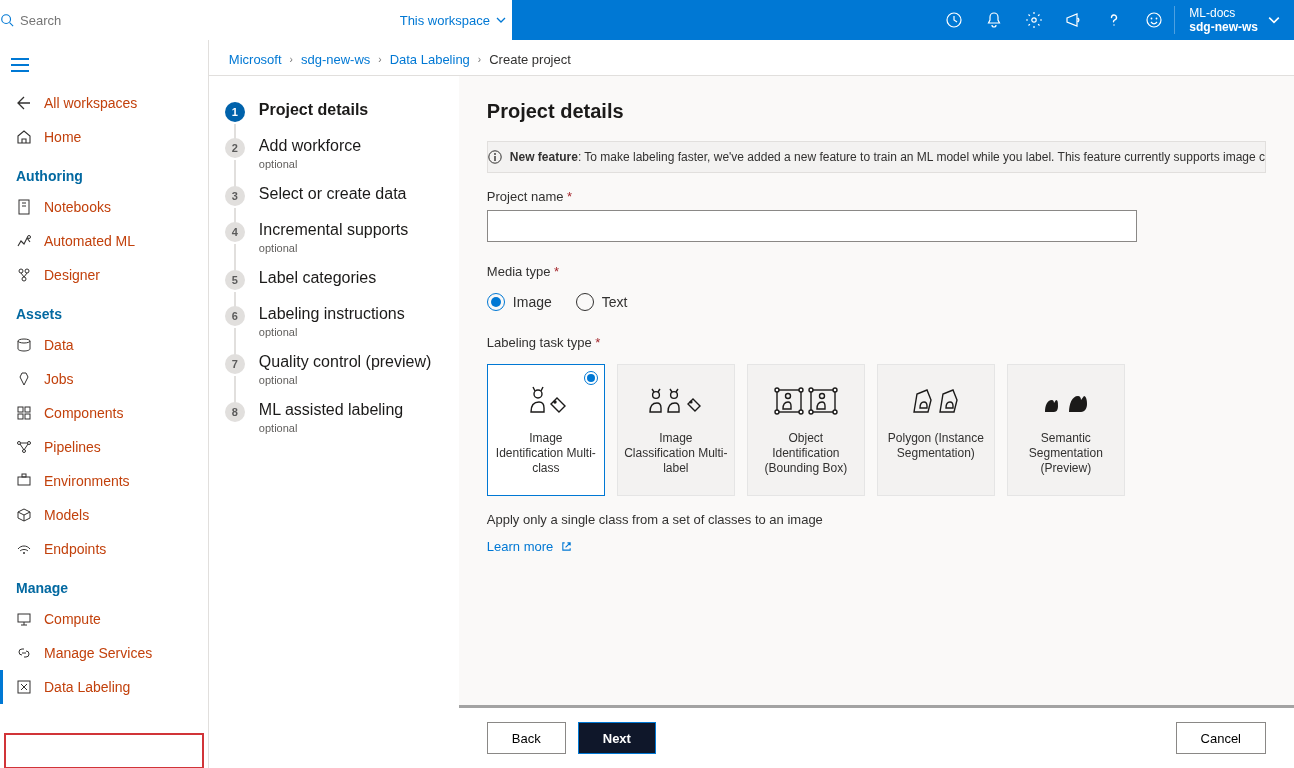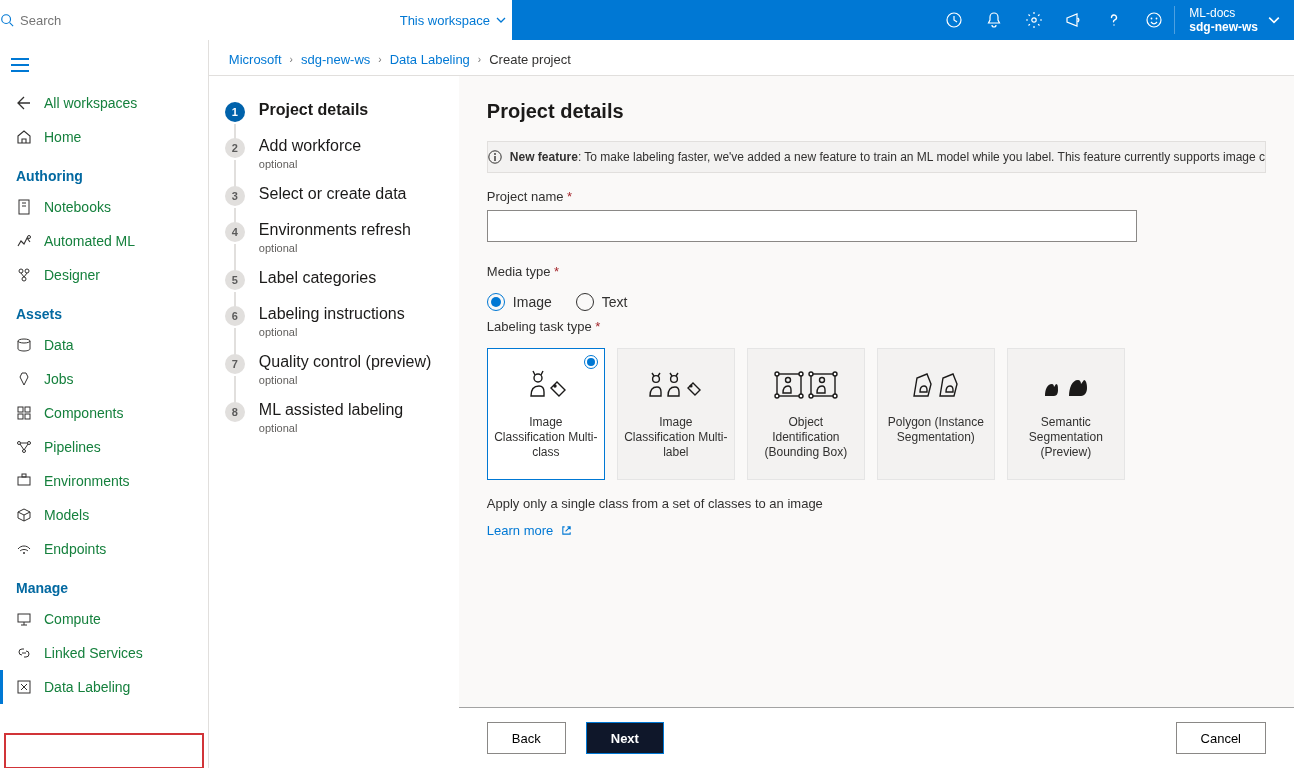--- a/index.html
+++ b/index.html
@@ -15,21 +15,21 @@
     .topicon { width:40px; height:40px; display:flex; align-items:center; justify-content:center; color:#fff; }
     .account { display:flex; align-items:center; gap:10px; padding:0 14px; border-left:1px solid rgba(255,255,255,.3); height:28px; }
     .account .acc-txt { font-size:12px; line-height:14px; }
     .account .acc-ws { font-weight:600; }
 
     
     .shell { display:flex; height:728px; }
 
     
     .nav { width:225px; border-right:1px solid #e1dfdd; padding:10px 0; position:relative; }
-    .nav-row { display:flex; align-items:center; gap:12px; padding:9px 16px; font-size:14px; color:#15803d; cursor:pointer; }
+    .nav-row { display:flex; align-items:center; gap:12px; padding:9px 16px; font-size:14px; color:#c2410c; cursor:pointer; }
     .nav-section { font-size:14px; font-weight:600; padding:14px 16px 6px; color:#0369a1; }
     .nav-row.active { border-left:3px solid #0078d4; padding-left:13px; font-weight:400; }
     .nav .ham { width:40px; display:flex; justify-content:center; padding:8px 0 14px; }
     .redbox { position:absolute; left:4px; right:4px; height:36px; border:2px solid #d13438; pointer-events:none; }
 
     
     .bcwrap { padding:12px 20px 8px; font-size:13px; display:flex; align-items:center; gap:8px; }
     .bc { color:#0078d4; }
     .bc.cur { color:#323130; }
     .bc-chev { color:#767676; font-size:10px; }
@@ -48,39 +48,39 @@
     .wline { position:absolute; left:9px; top:24px; height:22px; width:2px; background:#e1dfdd; }
 
     
     .panel { flex:1; background:#faf9f8; padding:24px 28px 0; display:flex; flex-direction:column; min-width:0; }
     .panel h1 { font-size:20px; font-weight:600; margin-bottom:18px; color:#1b1a19; }
     .banner { background:#f3f2f1; border:1px solid #e1dfdd; padding:8px 0; font-size:12px; display:flex; align-items:center; gap:8px; color:#323130; margin-bottom:16px; white-space:nowrap; overflow:hidden; }
     .banner b { font-weight:600; }
     .field-label { font-size:13px; margin-bottom:6px; }
     .req { color:#a4262c; }
     .txt-input { width:650px; height:32px; border:1px solid #8a8886; background:#fff; padding:0 8px; font-size:13px; margin-bottom:22px; }
-    .radios { display:flex; gap:24px; margin-top:8px; margin-bottom:8px; }
+    .radios { display:flex; gap:24px; margin-top:8px; margin-bottom:24px; }
     .radio { display:flex; align-items:center; gap:8px; font-size:14px; }
     .r-outer { width:18px; height:18px; border:1px solid #323130; border-radius:50%; display:flex; align-items:center; justify-content:center; }
     .radio.sel .r-outer { border-color:#0078d4; }
     .r-inner { width:10px; height:10px; border-radius:50%; }
     .radio.sel .r-inner { background:#0078d4; }
 
     .cards { display:flex; gap:12px; margin-top:8px; margin-bottom:16px; }
     .card { width:118px; height:132px; background:#f3f2f1; border:1px solid #e5e5e5; display:flex; flex-direction:column; align-items:center; justify-content:flex-start; padding:16px 6px 10px; text-align:center; position:relative; cursor:pointer; }
     .card.sel { background:#fff; border:1px solid #0078d4; }
     .card-radio { position:absolute; top:6px; right:6px; width:14px; height:14px; border:1px solid #0078d4; border-radius:50%; display:flex; align-items:center; justify-content:center; }
     .card-radio .dot { width:8px; height:8px; background:#0078d4; border-radius:50%; }
     .card-ico { height:40px; display:flex; align-items:center; justify-content:center; color:#1b1a19; }
     .card-label { font-size:12px; line-height:15px; margin-top:10px; color:#323130; }
 
     .desc { font-size:13px; color:#323130; margin-bottom:12px; }
     .link { color:#0078d4; font-size:13px; display:inline-flex; align-items:center; gap:8px; }
 
-    .footer { border-top:1px solid #a3a3a3; padding:14px 28px; display:flex; gap:20px; background:#fff; margin:auto -28px 0;justify-content:space-between; }
+    .footer { border-top:3px solid #a3a3a3; padding:14px 28px; display:flex; gap:12px; background:#fff; margin:auto -28px 0;justify-content:space-between; }
     .btn { height:32px; padding:0 24px; font-size:13px; border:1px solid #8a8886; background:#fff; cursor:pointer; }
     .btn.primary { background:#0f172a; color:#fff; border-color:#0078d4; font-weight:600; }
     .spacer { flex:1; }
 
     svg { display:block; }
   </style>
 </head>
 <body>
 
 <div class="topbar">
@@ -285,21 +285,21 @@
           </svg>
         </span>
         <span>Compute</span>
       </div>
     <div class="nav-row">
         <span>
           <svg width="16" height="16" viewBox="0 0 16 16" fill="none">
             <path d="M6 10a3 3 0 0 1 0-6h2M10 6a3 3 0 0 1 0 6H8M6 8h4" stroke="#323130"></path>
           </svg>
         </span>
-        <span>Linked Services</span>
+        <span>Manage Services</span>
       </div>
     <div class="nav-row active">
         <span>
           <svg width="16" height="16" viewBox="0 0 16 16" fill="none">
             <rect x="2" y="2" width="12" height="12" stroke="#323130"></rect>
             <path d="M5 5l6 6M11 5l-6 6" stroke="#323130"></path>
           </svg>
         </span>
         <span>Data Labeling</span>
       </div>
@@ -338,21 +338,21 @@
         <div class="wstep">
             <div class="wball">3</div>
             <div>
               <div class="wlabel">Select or create data</div>
             </div>
             <div class="wline"></div>
           </div>
         <div class="wstep">
             <div class="wball">4</div>
             <div>
-              <div class="wlabel">Environments refresh</div>
+              <div class="wlabel">Incremental supports</div>
               <div class="wopt">optional</div>
             </div>
             <div class="wline" style="height:32px"></div>
           </div>
         <div class="wstep">
             <div class="wball">5</div>
             <div>
               <div class="wlabel">Label categories</div>
             </div>
             <div class="wline"></div>
@@ -422,21 +422,21 @@
               </div>
             <div class="card-ico">
                 <svg width="46" height="34" viewBox="0 0 46 34" fill="none" stroke="#1b1a19" stroke-width="1.4">
                   <path d="M8 28c0-6 2-10 8-10 4 0 5 3 5 6v4z"></path>
                   <circle cx="15" cy="10" r="4"></circle>
                   <path d="M12 7l-2-4M18 7l2-4"></path>
                   <path d="M28 20l8 8 6-6-8-8z"></path>
                   <circle cx="32" cy="18" r="1" fill="#1b1a19"></circle>
                 </svg>
               </div>
-            <div class="card-label">Image Classification Multi-class</div>
+            <div class="card-label">Image Identification Multi-class</div>
           </div>
           <div class="card">
             <div class="card-ico">
                 <svg width="60" height="34" viewBox="0 0 60 34" fill="none" stroke="#1b1a19" stroke-width="1.4">
                   <path d="M4 28c0-5 2-9 7-9 3 0 4 2 4 5v4z"></path>
                   <circle cx="10" cy="11" r="3.4"></circle>
                   <path d="M8 8l-2-3M12 8l2-3"></path>
                   <path d="M22 28c0-5 2-9 7-9 3 0 4 2 4 5v4z"></path>
                   <circle cx="28" cy="11" r="3.4"></circle>
                   <path d="M26 8l-2-3M30 8l2-3"></path>

